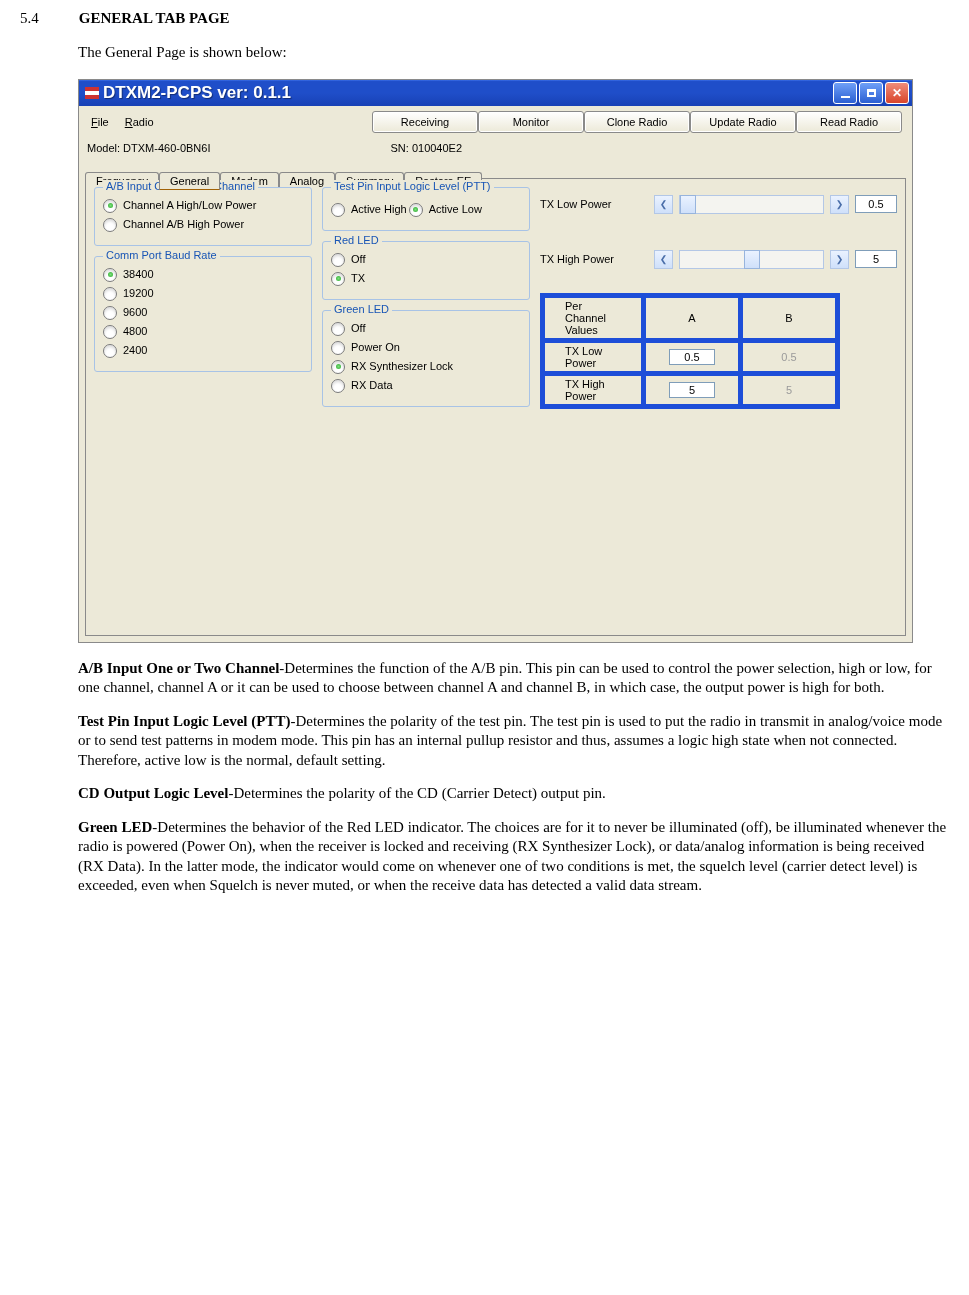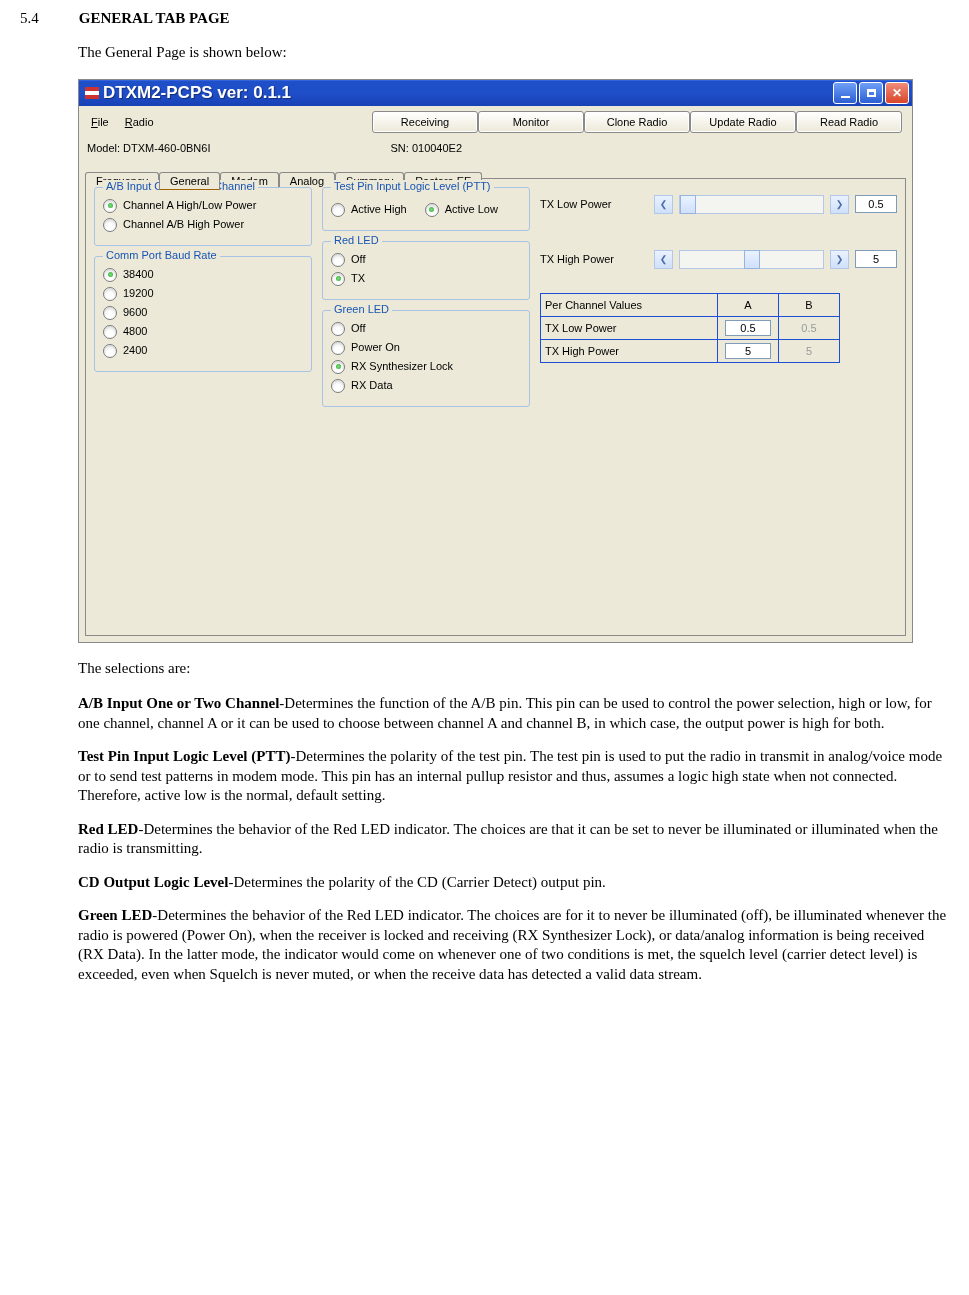--- a/index.html
+++ b/index.html
@@ -38,31 +38,31 @@
 .col{display:flex;flex-direction:column;gap:10px}
 .col1{width:218px}
 .col2{width:208px}
 .col3{flex:1}
 
 .group{border:1px solid #a8c3e6;border-radius:3px;padding:6px 8px 8px 8px;position:relative;background:#ece9d8}
 .group .legend{position:absolute;top:-8px;left:8px;background:#ece9d8;padding:0 3px;color:#1855b5;font-size:11px}
 .radio{display:flex;align-items:flex-start;gap:6px;margin:5px 0;color:#000}
 .radio .dot{width:12px;height:12px;border:1px solid #7a7a7a;border-radius:50%;background:#fff;display:flex;align-items:center;justify-content:center;box-shadow:inset 0 2px 3px rgba(0,0,0,.15)}
 .radio.sel .dot::after{content:"";width:5px;height:5px;border-radius:50%;background:radial-gradient(circle,#7de07d,#2aa82a)}
-.radio-row{display:flex;gap:18px;margin-top:4px}
+.radio-row{display:flex;gap:2px;margin-top:4px}
 
 .slider-row{display:flex;align-items:center;gap:6px}
 .slider-label{width:108px;color:#000}
 .sbtn{width:17px;height:17px;border:1px solid #b3c7e6;background:linear-gradient(180deg,#eaf2ff,#cfe0fa);display:flex;align-items:center;justify-content:center;color:#4a6ea9;font-size:9px}
 .strack{flex:1;height:17px;border:1px solid #b3c7e6;background:#f4f4f0;position:relative}
 .sthumb{position:absolute;top:-1px;height:17px;width:14px;background:linear-gradient(180deg,#eaf2ff,#cfe0fa);border:1px solid #97b4dd}
 .sval{width:40px;height:16px;border:1px solid #7f9db9;background:#fff;text-align:center;font-size:11px;line-height:16px}
 
 .tbl{border-collapse:collapse;width:300px;margin-top:14px}
-.tbl td,.tbl th{border:1px solid #1d4ed8;font-size:11px;padding:2px 4px;height:18px;color:#000;font-weight:normal;text-align:left}
+.tbl td,.tbl th{border:5px solid #1d4ed8;font-size:11px;padding:2px 20px;height:18px;color:#000;font-weight:normal;text-align:left}
 .tbl th.c,.tbl td.c{text-align:center;width:52px}
 .tbl td.dis{color:#9a9a9a}
 .cell-in{border:1px solid #7f9db9;background:#fff;width:44px;height:14px;line-height:14px;text-align:center;margin:auto;display:block;font-size:11px}
 </style>
 </head>
 <body>
 
 <div class="page">
   <div>
     <span class="sec-num">5.4</span>
@@ -230,20 +230,18 @@
                   <span class="cell-in">5</span>
                 </td>
             <td class="c dis">5</td>
           </tr>
         </tbody>
           </table>
       </div>
     </div>
   </div>
 
-  <div class="body-text">The selections are:</div>
 
   <div class="def-text"><b>A/B Input One or Two Channel</b><span>-Determines the function of the A/B pin. This pin can be used to control the power selection, high or low, for one channel, channel A or it can be used to choose between channel A and channel B, in which case, the output power is high for both.</span></div>
   <div class="def-text"><b>Test Pin Input Logic Level (PTT)</b><span>-Determines the polarity of the test pin. The test pin is used to put the radio in transmit in analog/voice mode or to send test patterns in modem mode. This pin has an internal pullup resistor and thus, assumes a logic high state when not connected. Therefore, active low is the normal, default setting.</span></div>
-  <div class="def-text"><b>Red LED</b><span>-Determines the behavior of the Red LED indicator. The choices are that it can be set to never be illuminated or illuminated when the radio is transmitting.</span></div>
   <div class="def-text"><b>CD Output Logic Level</b><span>-Determines the polarity of the CD (Carrier Detect) output pin.</span></div>
   <div class="def-text"><b>Green LED</b><span>-Determines the behavior of the Red LED indicator. The choices are for it to never be illuminated (off), be illuminated whenever the radio is powered (Power On), when the receiver is locked and receiving (RX Synthesizer Lock), or data/analog information is being received (RX Data). In the latter mode, the indicator would come on whenever one of two conditions is met, the squelch level (carrier detect level) is exceeded, even when Squelch is never muted, or when the receive data has detected a valid data stream.</span></div>
 </div>
 
 </body></html>

